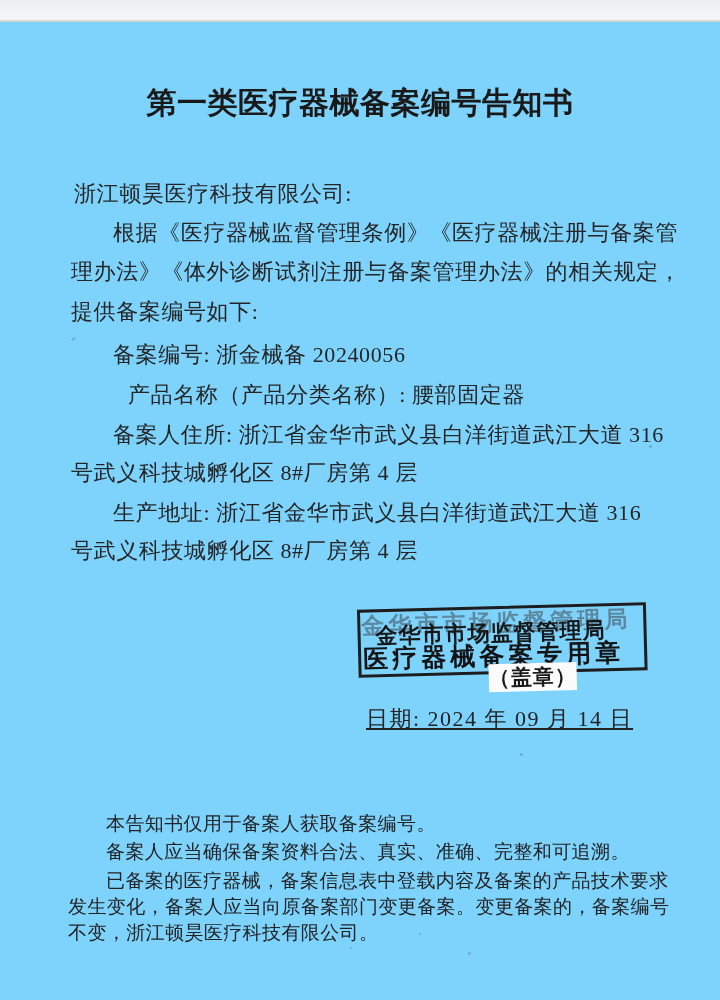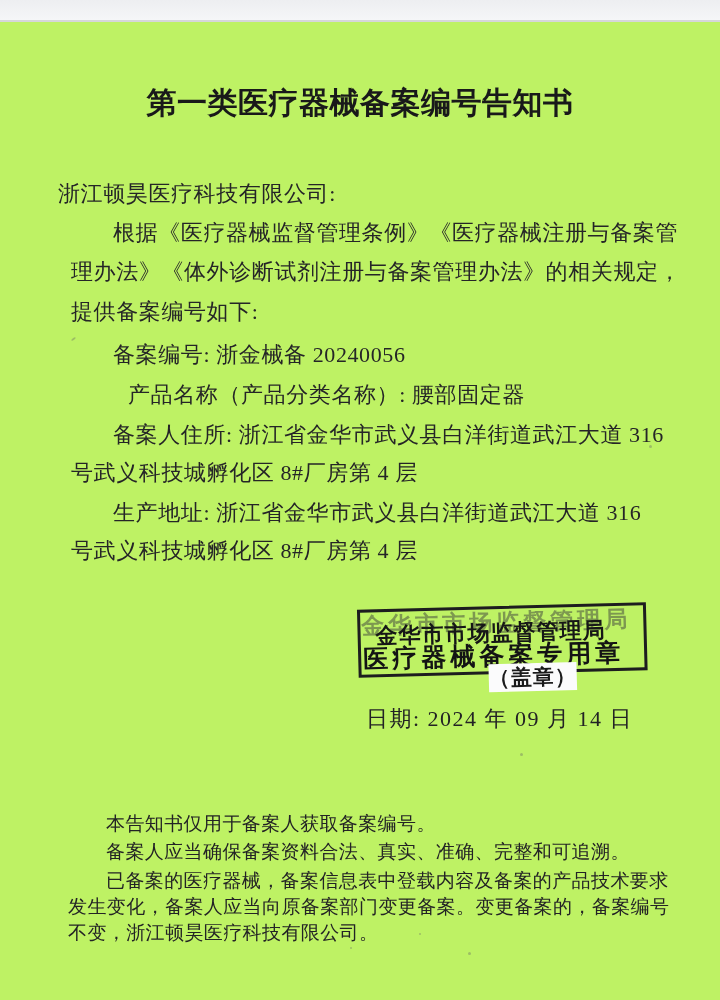--- a/index.html
+++ b/index.html
@@ -1,18 +1,18 @@
 <!DOCTYPE html>
 <html><head>
 <meta charset="utf-8">
 <style>
   html,body{margin:0;padding:0;background:#e8e8ea;}
   .page{
     position:relative;width:720px;height:1000px;margin:0 auto;
-    background:#bef264;overflow:hidden;
+    background:#7dd3fc;overflow:hidden;
     font-family:"Liberation Serif","DejaVu Serif",serif;color:#242424;
   }
   .top-band{
     position:absolute;top:0;left:0;width:720px;height:20px;
     background:linear-gradient(#edeef1,#f5f6f8);
     border-bottom:2px solid #d6d7da;
   }
   .title{
     position:absolute;top:83px;left:0;width:720px;margin:0;
     text-align:center;
@@ -33,33 +33,33 @@
     font-size:22px;font-weight:700;letter-spacing:1px;color:#161617;
   }
   .stamp-title{
     position:absolute;left:11px;top:41px;white-space:nowrap;
     font-size:25px;font-weight:700;letter-spacing:4px;color:#131314;
   }
   .stamp-note{
     position:absolute;left:136px;top:66px;white-space:nowrap;
     font-size:21px;font-weight:700;letter-spacing:1px;color:#1a1a1b;background:#fbfbfc;
   }
-  .date{position:absolute;left:366px;top:704px;white-space:nowrap;font-size:22px;letter-spacing:1.5px;color:#222224;}
+  .date{position:absolute;left:366px;top:704px;white-space:nowrap;font-size:22px;letter-spacing:1.5px;color:#222224;text-decoration:underline;}
   .speck{position:absolute;background:rgba(95,95,100,0.35);border-radius:50%;}
 </style>
 </head>
 <body>
 
 <div class="page">
 
   <div class="top-band"></div>
 
   <h1 class="title">第一类医疗器械备案编号告知书</h1>
 
-  <div class="line" style="top:179px;left:58px">浙江顿昊医疗科技有限公司:</div>
+  <div class="line" style="top:179px;left:74px">浙江顿昊医疗科技有限公司:</div>
   <div class="line" style="top:218px;left:113px">根据《医疗器械监督管理条例》《医疗器械注册与备案管</div>
   <div class="line" style="top:297px;left:71px">提供备案编号如下:</div>
   <div class="line" style="top:257px;left:71px">理办法》《体外诊断试剂注册与备案管理办法》的相关规定，</div>
   <div class="line" style="top:340px;left:113px">备案编号: 浙金械备 20240056</div>
   <div class="line" style="top:380px;left:128px">产品名称（产品分类名称）: 腰部固定器</div>
   <div class="line" style="top:420px;left:113px">备案人住所: 浙江省金华市武义县白洋街道武江大道 316</div>
   <div class="line" style="top:458px;left:71px">号武义科技城孵化区 8#厂房第 4 层</div>
   <div class="line" style="top:498px;left:113px">生产地址: 浙江省金华市武义县白洋街道武江大道 316</div>
   <div class="line" style="top:536px;left:71px">号武义科技城孵化区 8#厂房第 4 层</div>
 

